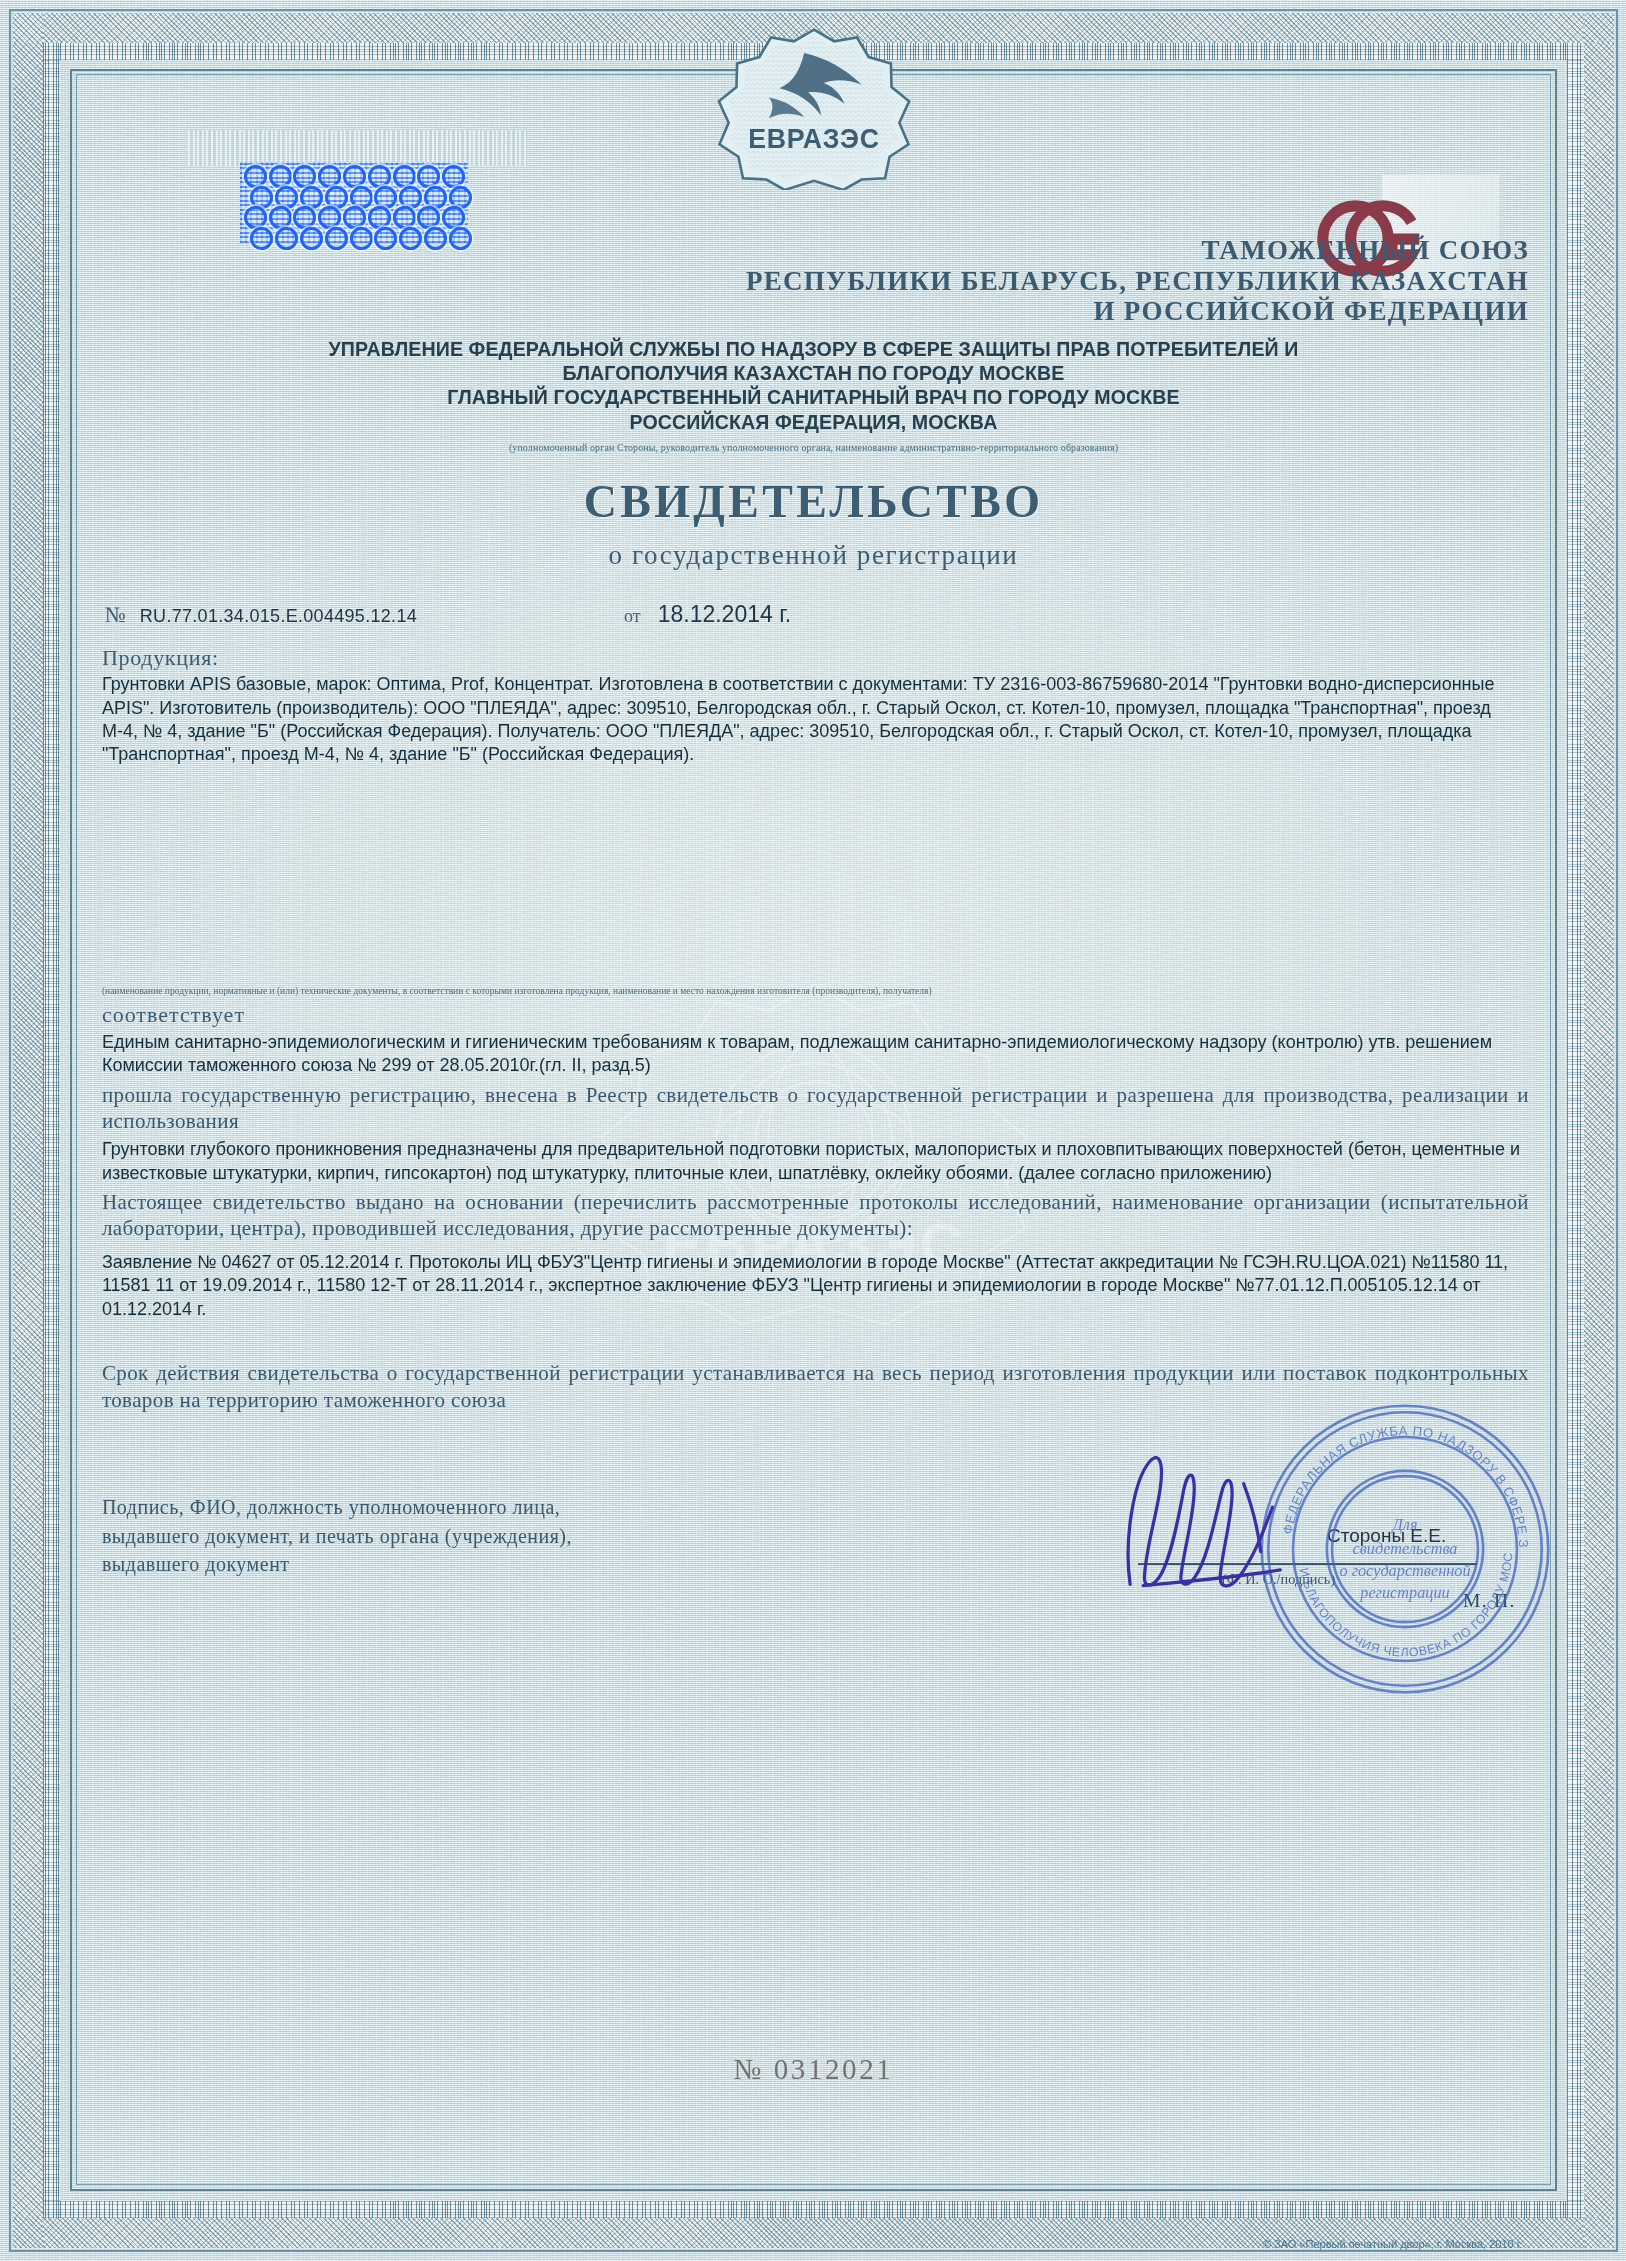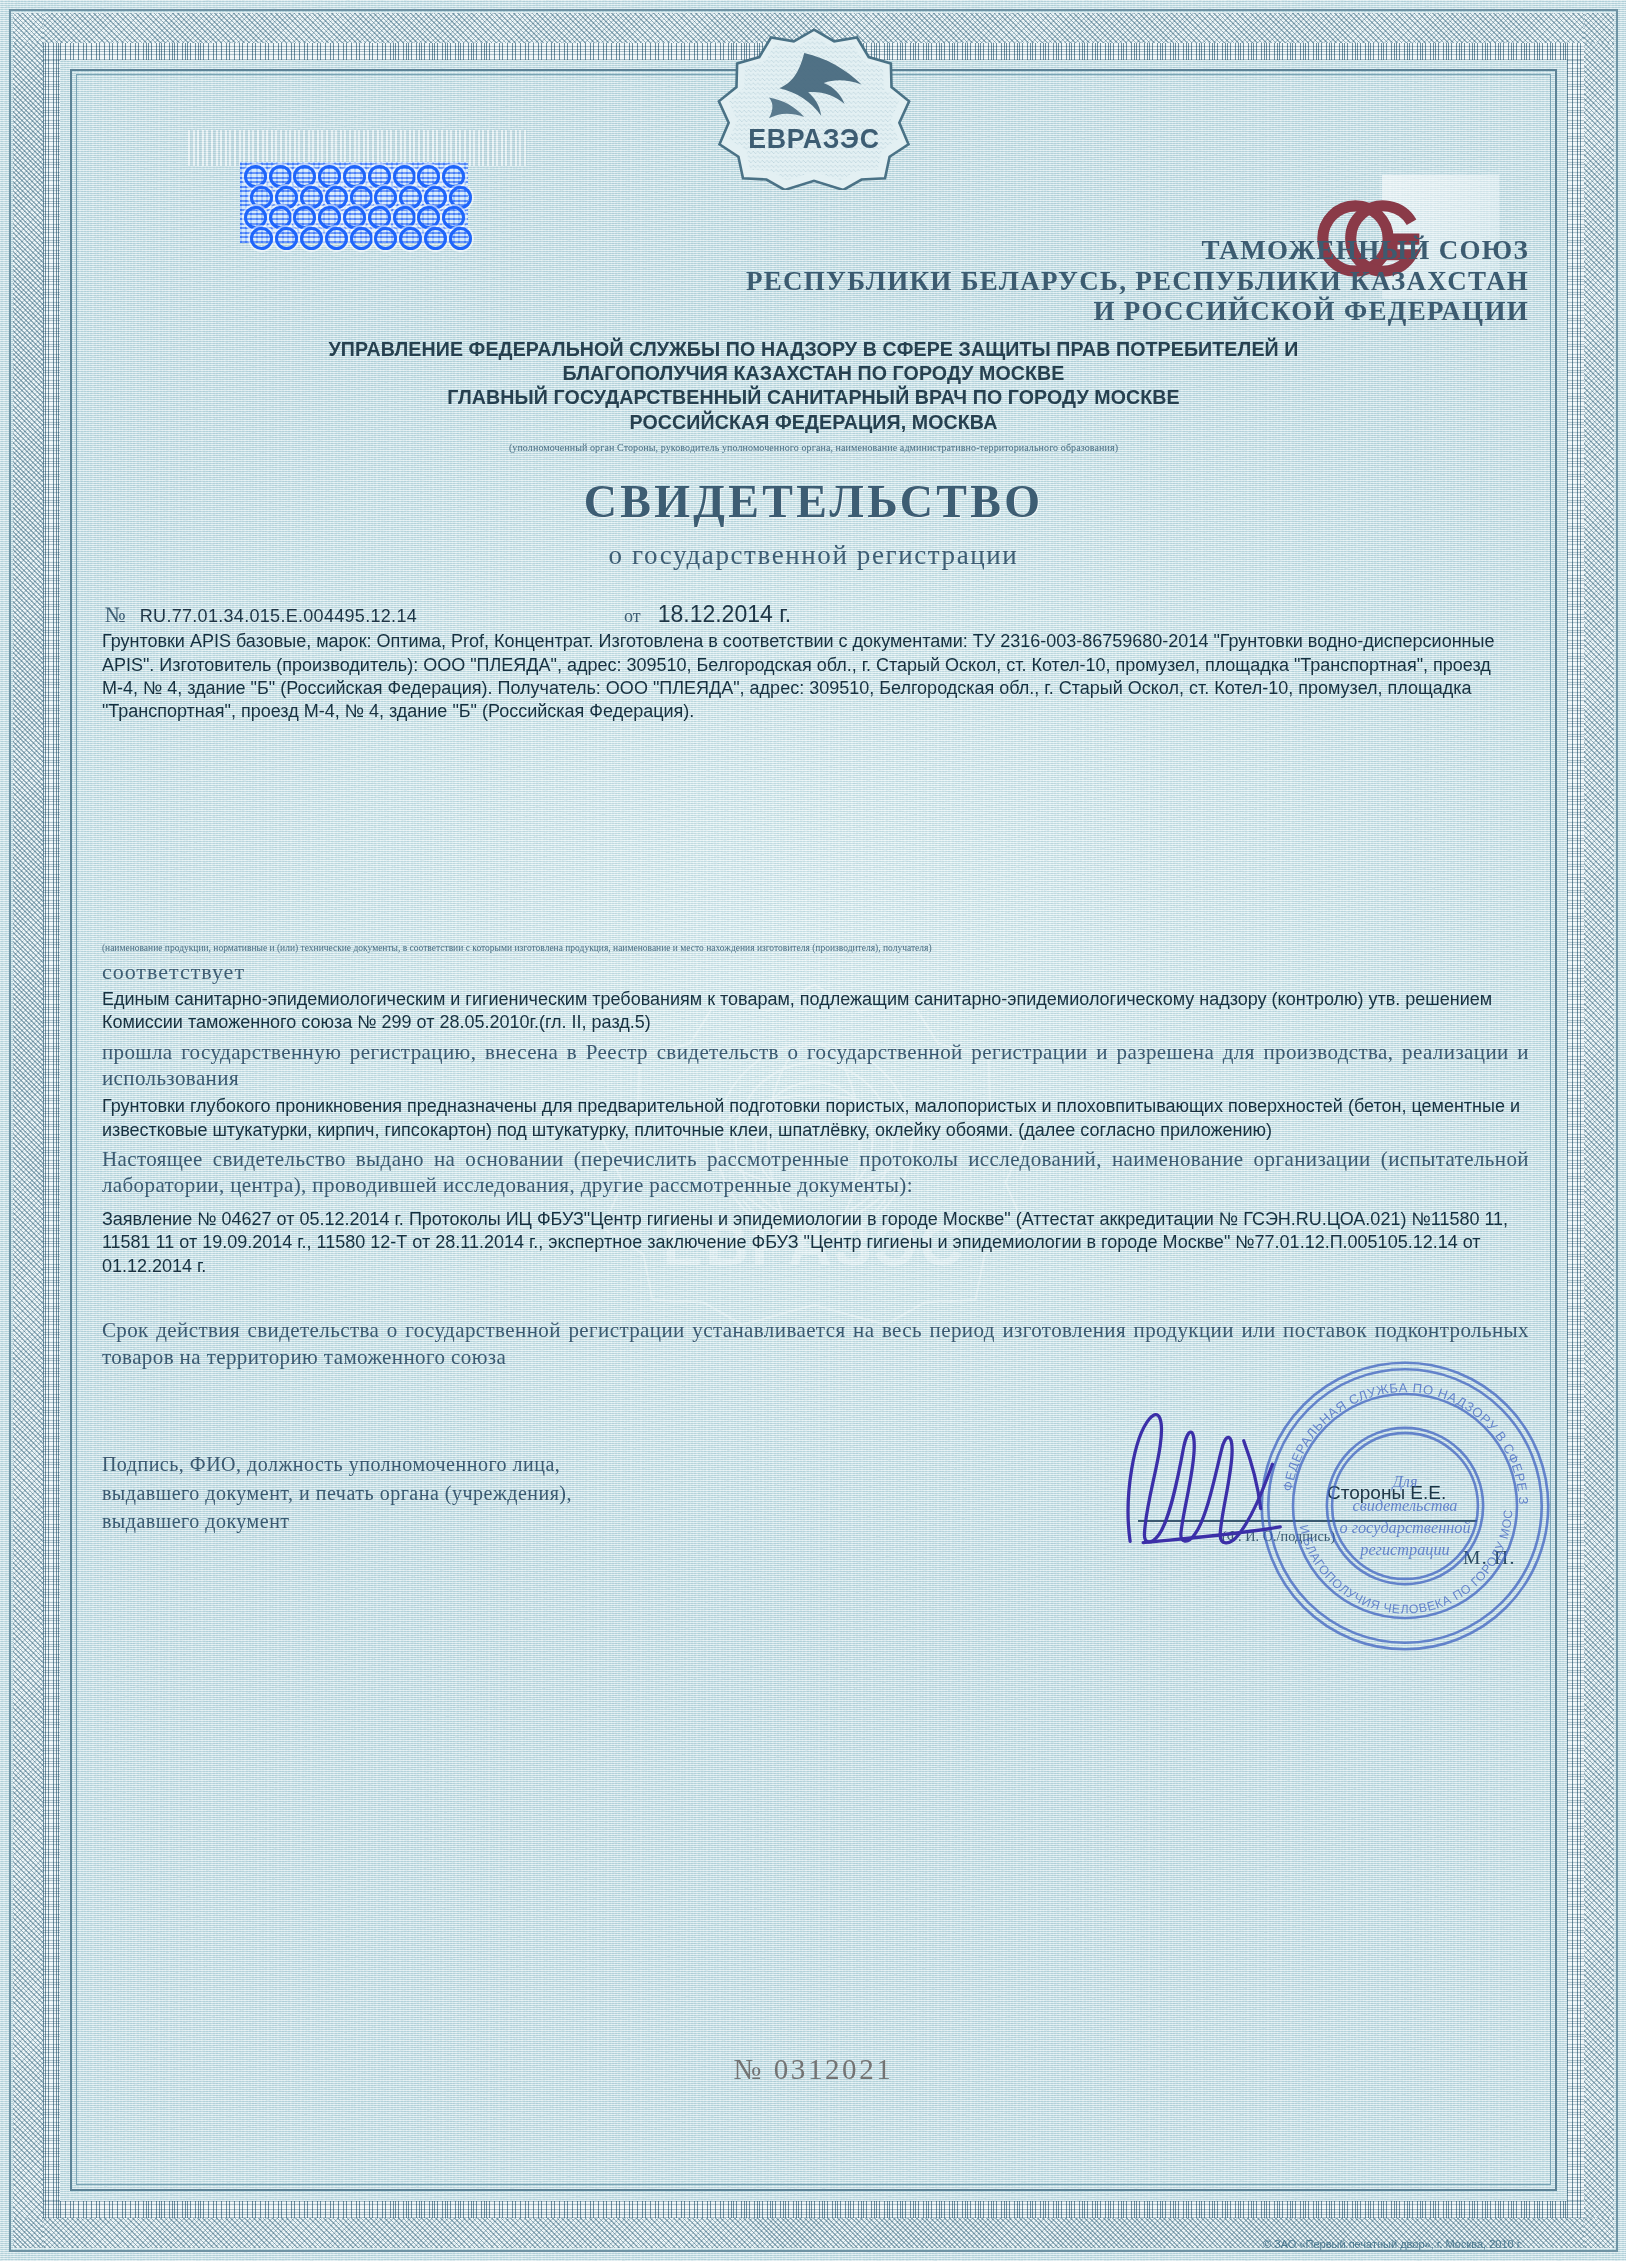--- a/index.html
+++ b/index.html
@@ -412,20 +412,21 @@
     <div class="doc-sub">о государственной регистрации</div>
   </div>
 
   <div class="numrow">
     <span class="nosign">№</span>
     <span class="regnum">RU.77.01.34.015.Е.004495.12.14</span>
     <span class="ot">от</span>
     <span class="regdate">18.12.2014 г.</span>
   </div>
 
+  <div class="label-serif">Продукция:</div>
   <div class="body-sans">Грунтовки APIS базовые, марок: Оптима, Prof, Концентрат. Изготовлена в соответствии с документами: ТУ 2316-003-86759680-2014 "Грунтовки водно-дисперсионные APIS". Изготовитель (производитель): ООО "ПЛЕЯДА", адрес: 309510, Белгородская обл., г. Старый Оскол, ст. Котел-10, промузел, площадка "Транспортная", проезд М-4, № 4, здание "Б" (Российская Федерация). Получатель: ООО "ПЛЕЯДА", адрес: 309510, Белгородская обл., г. Старый Оскол, ст. Котел-10, промузел, площадка "Транспортная", проезд М-4, № 4, здание "Б" (Российская Федерация).</div>
 
   <div style="height:215px"></div>
   <div class="tinycap">(наименование продукции, нормативные и (или) технические документы, в соответствии с которыми изготовлена продукция, наименование и место нахождения изготовителя (производителя), получателя)</div>
 
   <div class="word-sootv">соответствует</div>
   <div class="body-sans">Единым санитарно-эпидемиологическим и гигиеническим требованиям к товарам, подлежащим санитарно-эпидемиологическому надзору (контролю) утв. решением Комиссии таможенного союза № 299 от 28.05.2010г.(гл. II, разд.5)</div>
 
   <div class="serif-blk j" style="margin-top:3.9px">прошла государственную регистрацию, внесена в Реестр свидетельств о государственной регистрации и разрешена для производства, реализации и использования</div>
 

